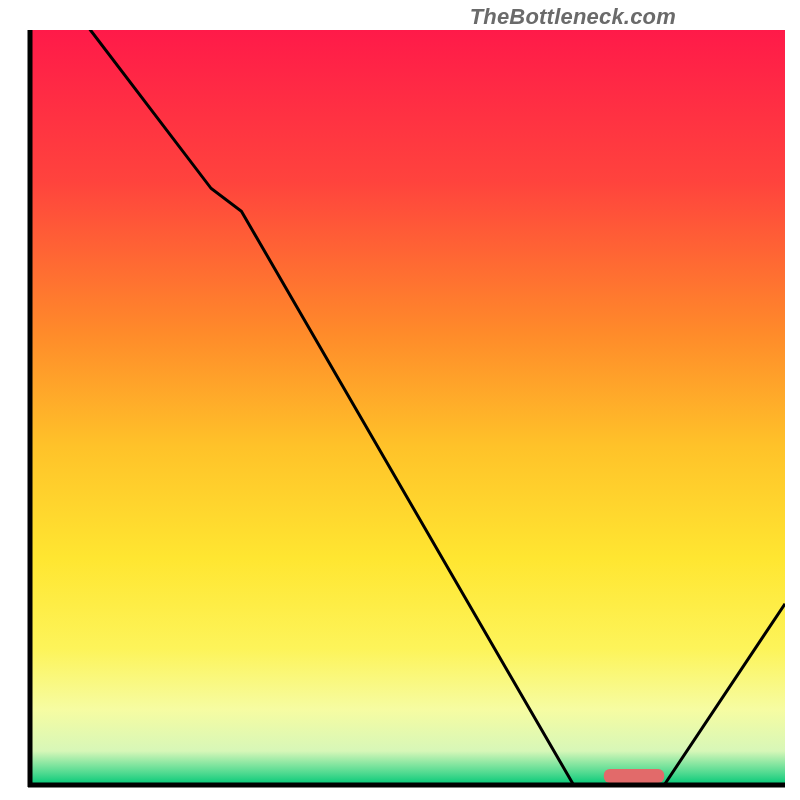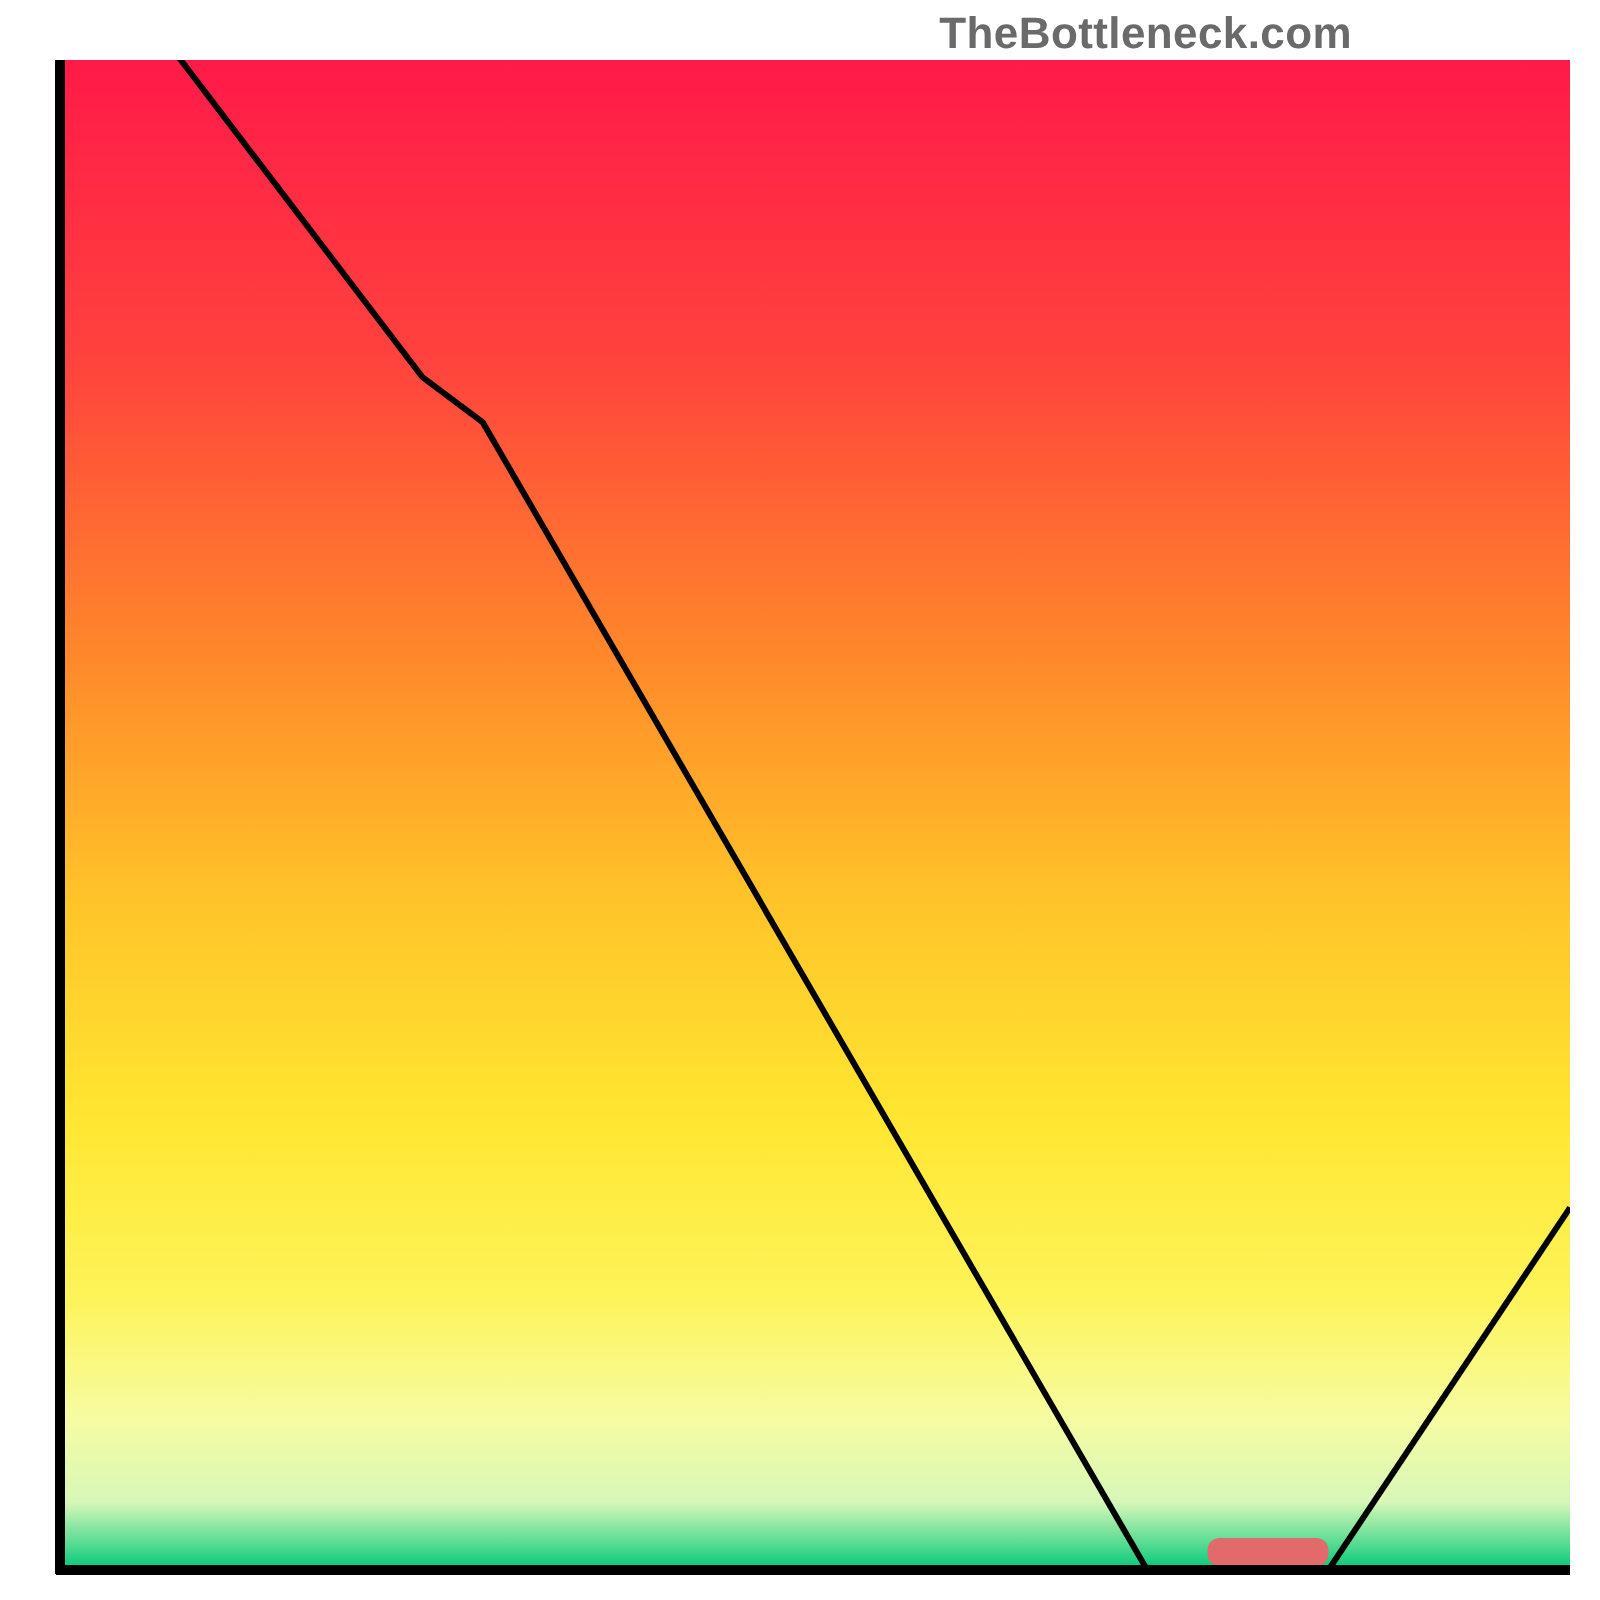--- a/index.html
+++ b/index.html
@@ -8,20 +8,21 @@
     width: 800px;
     height: 800px;
     overflow: hidden;
     background: #ffffff;
     font-family: Arial, Helvetica, sans-serif;
   }
   .container {
     position: relative;
     width: 688px;
     height: 800px;
+    font-style: italic;
   }
   .watermark {
     position: absolute;
     top: 4px;
     right: 12px;
     font-size: 22px;
     font-weight: 600;
     color: #6a6a6a;
     letter-spacing: 0.2px;
     z-index: 30;

